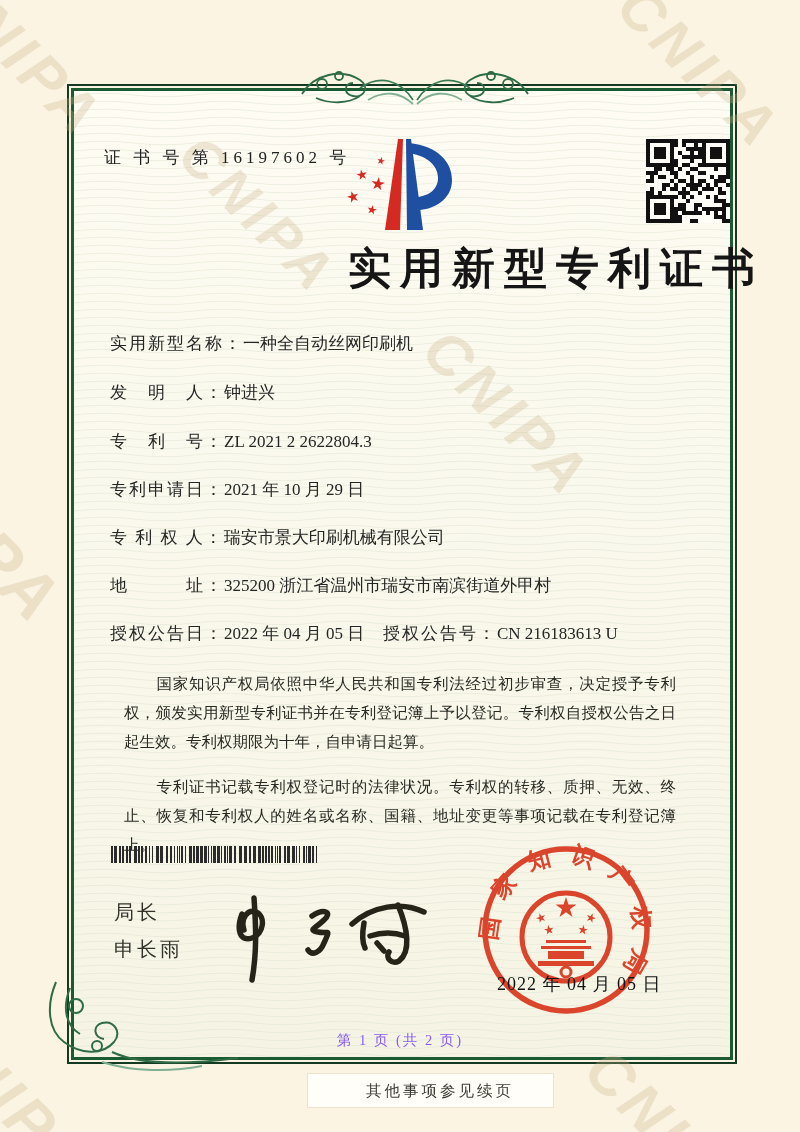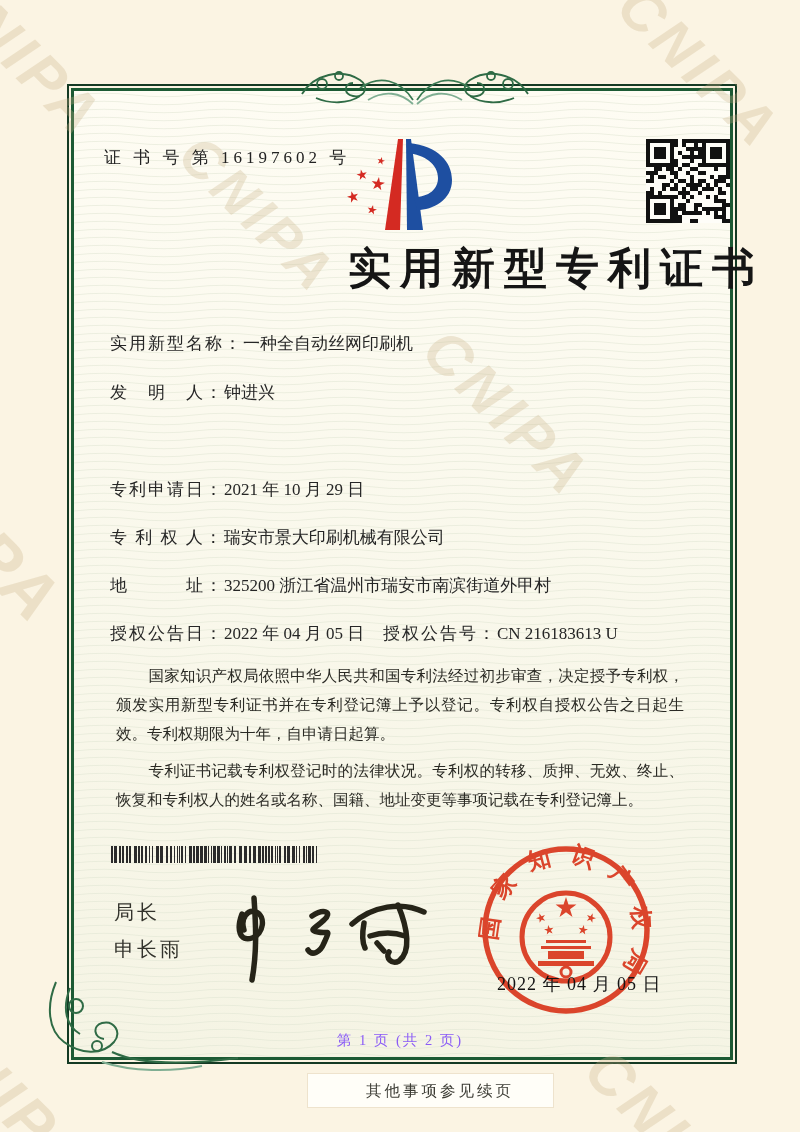--- a/index.html
+++ b/index.html
@@ -21,21 +21,21 @@
 
   .content{position:absolute;z-index:3;}
   .cert-no{left:104px;top:146px;font-size:17px;color:#222;letter-spacing:4px;}
   .title{left:0;top:240px;width:764px;text-align:right;font-size:43px;
          font-weight:bold;color:#151515;letter-spacing:9px;}
   .frow{left:110px;width:600px;font-size:17px;color:#262626;white-space:nowrap;}
   .frow .lbl{display:inline-block;min-width:112px;letter-spacing:2px;}
   .grant-right{position:absolute;left:273px;top:0;white-space:nowrap;}
   .paras{left:108px;top:653px;width:584px;font-size:15.5px;line-height:29px;
          color:#2a2a24;text-align:justify;}
-  .paras p{margin:8px;text-indent:2.1em;}
+  .paras p{margin:16px;text-indent:2.1em;}
   .director{left:114px;font-family:"Liberation Sans",sans-serif;font-size:20px;
             color:#33332c;letter-spacing:3px;}
   .page-footer{left:0;top:1031px;width:800px;text-align:center;font-size:14.5px;
                color:#8b5cf6;letter-spacing:2px;}
   .cont-box{left:307px;top:1073px;width:226px;height:33px;line-height:33px;
             background:#fffef8;border:1px solid #eee3cd;text-align:center;
             font-size:15.5px;color:#3c3c34;letter-spacing:3px;z-index:3;padding-left:19px;}
   .seal-wrap{position:absolute;left:478px;top:842px;width:176px;height:176px;
              z-index:4;opacity:0.93;}
   .seal-date{position:absolute;left:497px;top:972px;width:160px;font-size:18px;
@@ -271,20 +271,23 @@
     </svg>
 
   <div class="content title">实用新型专利证书</div>
 
   <div class="content frow" style="top:332px">
     <span class="lbl">实用新型名称：</span><span>一种全自动丝网印刷机</span>
   </div>
   <div class="content frow" style="top:381px">
     <span class="lbl">发　明　人：</span><span>钟进兴</span>
   </div>
+  <div class="content frow" style="top:430px">
+    <span class="lbl">专　利　号：</span><span>ZL 2021 2 2622804.3</span>
+  </div>
   <div class="content frow" style="top:478px">
     <span class="lbl">专利申请日：</span><span>2021 年 10 月 29 日</span>
   </div>
   <div class="content frow" style="top:526px">
     <span class="lbl">专 利 权 人：</span><span>瑞安市景大印刷机械有限公司</span>
   </div>
   <div class="content frow" style="top:574px">
     <span class="lbl">地　　　址：</span><span>325200 浙江省温州市瑞安市南滨街道外甲村</span>
   </div>
   <div class="content frow" style="top:622px">

